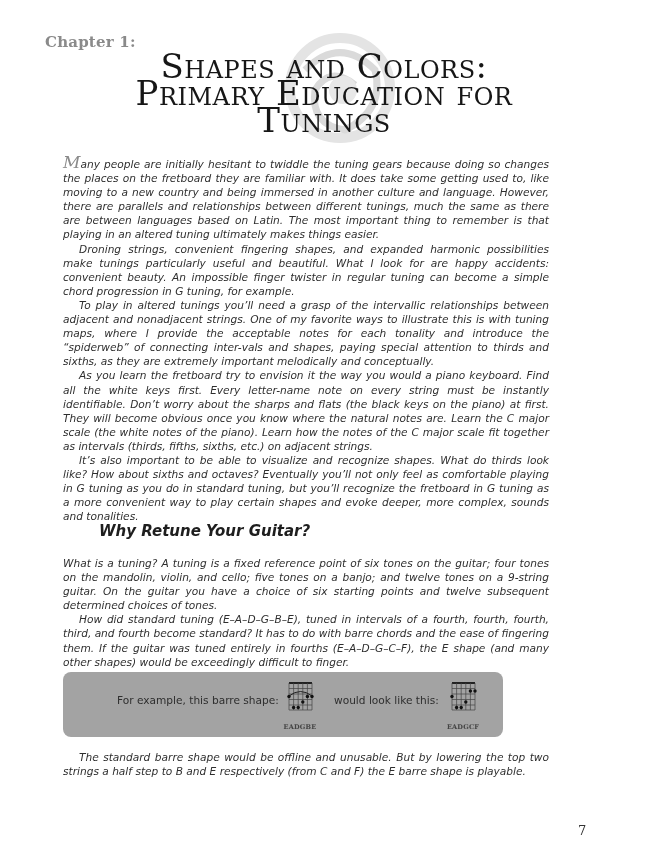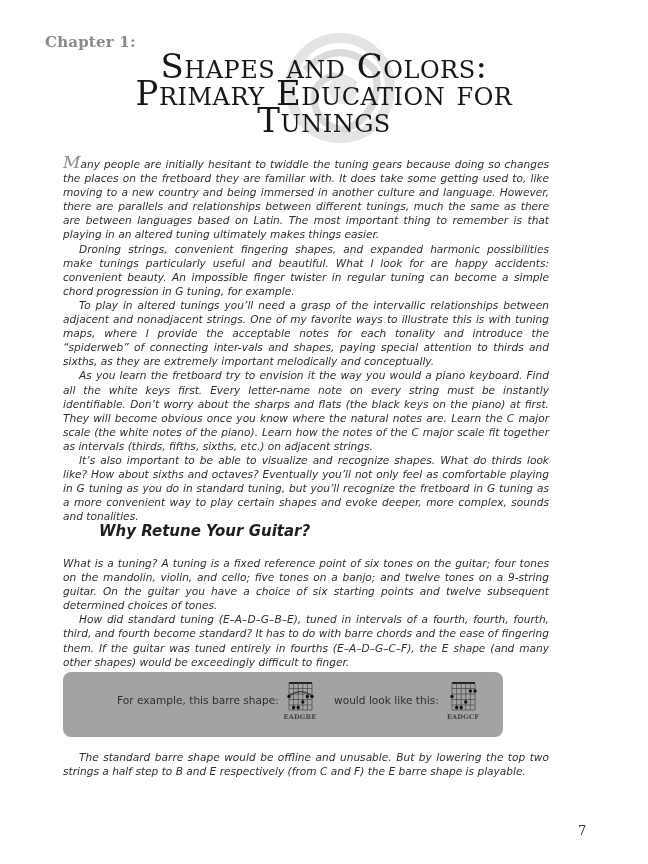--- a/index.html
+++ b/index.html
@@ -18,21 +18,21 @@
   .body p.first { text-indent: 0; }
   .dropcap { font-family: "DejaVu Serif", serif; font-size: 17px; color: #8a8a8a; line-height: 10px; }
   .section-heading { position: absolute; left: 63px; top: 522px; font-size: 15px; font-weight: bold;
          font-style: italic; color: #1e1e1e; margin-left: 36px; }
   .example-box { position: absolute; left: 63px; top: 672px; width: 440px; height: 65px;
          background: #a3a3a3; border-radius: 8px; }
   .ex-text { position: absolute; top: 22px; font-size: 10.6px; color: #2e2e2e; white-space: nowrap; }
   .chord { position: absolute; top: 8px; width: 40px; text-align: center; }
   .chord svg { display: block; margin: 0 auto; }
   .chord-label { font-family: "DejaVu Serif", serif; font-size: 6.5px; font-weight: bold; color: #444;
-         margin-top: 1px; letter-spacing: 0.2px; }
+         margin-top: 11px; letter-spacing: 0.2px; }
   .page-number { position: absolute; left: 578px; top: 823px; font-family: "DejaVu Serif", serif;
          font-size: 13px; color: #333; }
 </style>
 </head>
 <body>
 
 <div class="chapter-label">Chapter 1:</div>
 
 <svg class="watermark" viewBox="0 0 110 115">
   <circle cx="55" cy="58" r="50" fill="none" stroke="#e4e4e4" stroke-width="10"></circle>

